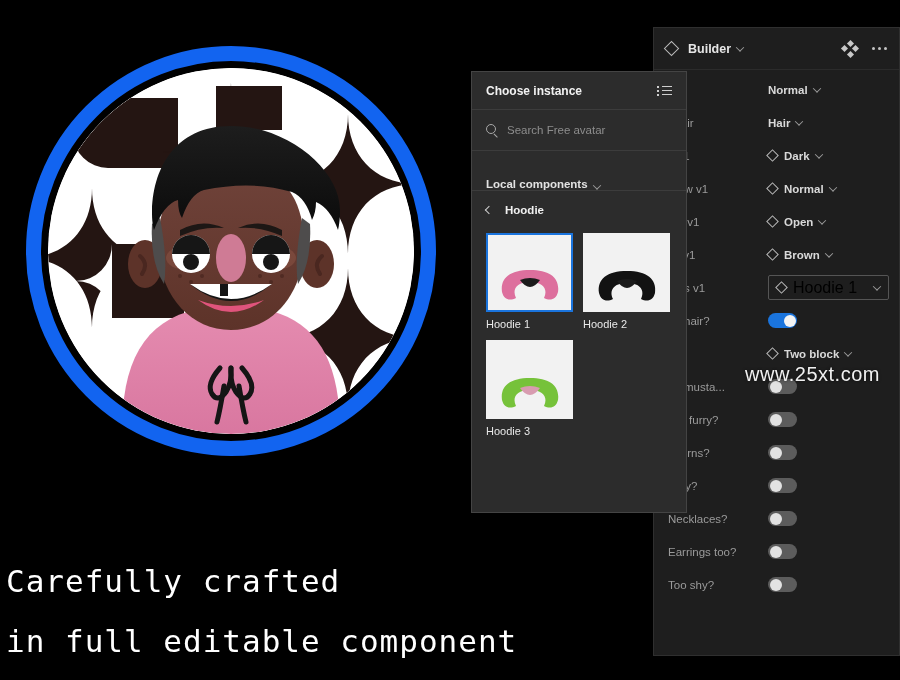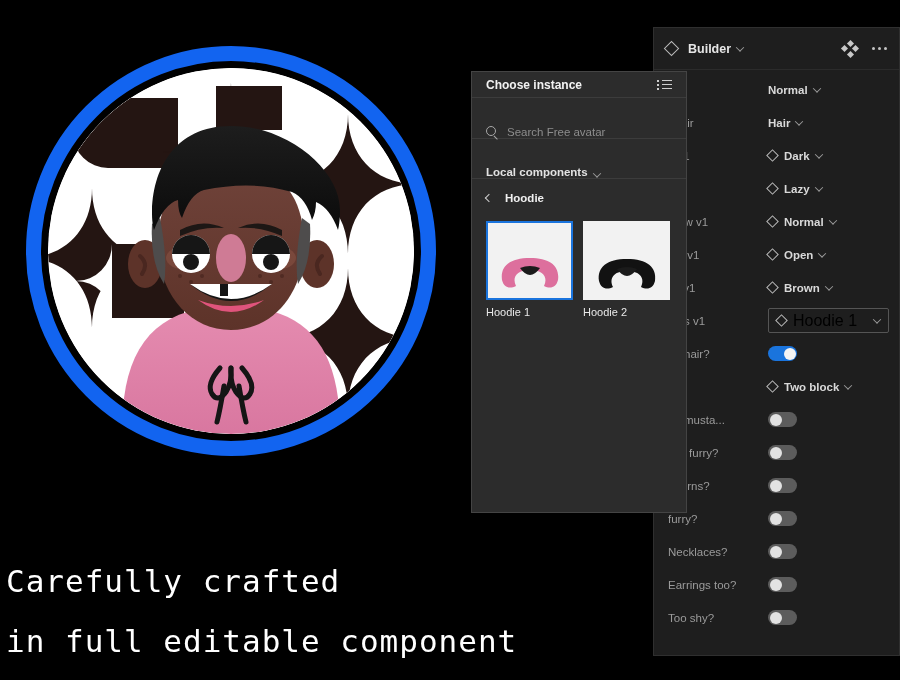--- a/index.html
+++ b/index.html
@@ -99,36 +99,36 @@
   .toggle.on { background: #1a74dd; }
   .toggle.on i { left: auto; right: 1.5px; background: #f4f4f4; }
 
   
   .instance {
     position: absolute; left: 471px; top: 71px;
     width: 216px; height: 442px;
     background: #2c2c2c; border: 1px solid #444;
   }
   .inst-head {
-    height: 26px; display: flex; align-items: center; padding: 0 14px;
+    height: 38px; display: flex; align-items: center; padding: 0 14px;
     border-bottom: 1px solid #3c3c3c;
   }
   .inst-title { color: #f2f2f2; font-size: 12px; font-weight: bold; }
   .list-ic { margin-left: auto; width: 15px; height: 12px; position: relative; }
   .list-ic .ln { position: absolute; right: 0; width: 10px; height: 1.6px; background: #cfcfcf; }
   .list-ic .ln:nth-child(1){ top: 1px; }
   .list-ic .ln:nth-child(2){ top: 5.2px; }
   .list-ic .ln:nth-child(3){ top: 9.4px; }
   .list-ic .dt { position: absolute; left: 0; width: 2px; height: 2px; background: #cfcfcf; }
   .list-ic .dt:nth-child(4){ top: 1px; }
   .list-ic .dt:nth-child(5){ top: 5px; }
   .list-ic .dt:nth-child(6){ top: 9px; }
 
   .inst-search {
-    height: 41px; display: flex; align-items: flex-end; padding: 0 14px;
+    height: 41px; display: flex; align-items: center; padding: 0 14px;
     border-bottom: 1px solid #3c3c3c;
   }
   .mag { width: 12px; height: 12px; position: relative; flex: 0 0 auto; }
   .mag::before {
     content:""; position: absolute; left: 0; top: 0; width: 8px; height: 8px;
     border: 1.4px solid #a8a8a8; border-radius: 50%;
   }
   .mag::after {
     content:""; position: absolute; right: 0px; bottom: 0px; width: 5px; height: 1.4px;
     background: #a8a8a8; transform: rotate(45deg);
@@ -311,28 +311,20 @@
         </div>
         <div class="prop-row">
           <div class="prop-label">n v1</div>
           <div class="prop-val">
             <span class="diamond-ic sm"></span>
             <span class="txt">Dark</span>
             <span class="chev"></span>
           </div>
         </div>
         <div class="prop-row">
-          <div class="prop-label">v1</div>
-          <div class="prop-val">
-            <span class="diamond-ic sm"></span>
-            <span class="txt">Lazy</span>
-            <span class="chev"></span>
-          </div>
-        </div>
-        <div class="prop-row">
           <div class="prop-label">brow v1</div>
           <div class="prop-val">
             <span class="diamond-ic sm"></span>
             <span class="txt">Normal</span>
             <span class="chev"></span>
           </div>
         </div>
         <div class="prop-row">
           <div class="prop-label">uth v1</div>
           <div class="prop-val">
@@ -456,16 +448,26 @@
         </div>
         <div class="cell">
           <div class="thumb">
             <svg class="hoodie" width="64" height="34" viewBox="0 0 64 34">
               <path d="M32 2 C12 2 2 10 4 24 C6 32 12 33 18 30 C14 22 18 14 32 14 C46 14 50 22 46 30 C52 33 58 32 60 24 C62 10 52 2 32 2 Z" fill="#121212"></path>
               <path d="M22 12 q10 14 20 0 q-10 -4 -20 0 Z" fill="#1b1b1b"></path>
             </svg>
           </div>
           <div class="cell-label">Hoodie 2</div>
         </div>
+        <div class="cell">
+          <div class="thumb">
+            <svg class="hoodie" width="64" height="34" viewBox="0 0 64 34">
+              <path d="M32 2 C12 2 2 10 4 24 C6 32 12 33 18 30 C14 22 18 14 32 14 C46 14 50 22 46 30 C52 33 58 32 60 24 C62 10 52 2 32 2 Z" fill="#76c23a"></path>
+              <path d="M22 12 q10 14 20 0 q-10 -4 -20 0 Z" fill="#d89cb0"></path>
+            </svg>
+          </div>
+          <div class="cell-label">Hoodie 3</div>
+        </div>
       </div>
   </div>
 
+  <div class="watermark">www.25xt.com</div>
 </div>
 
 </body></html>

